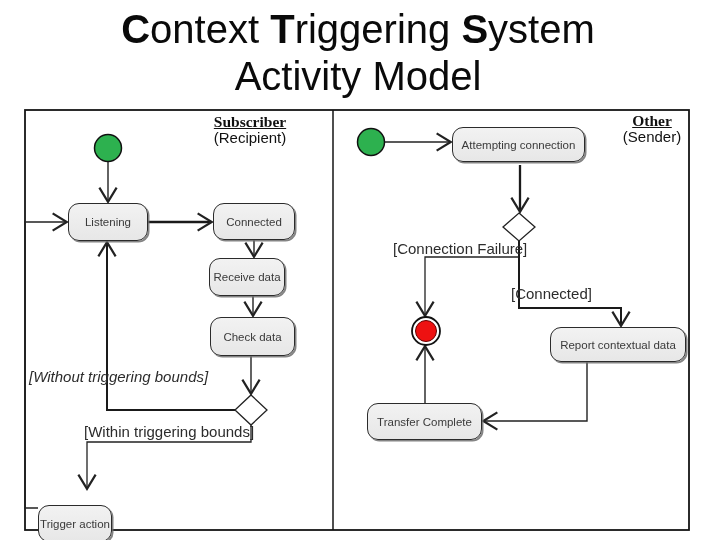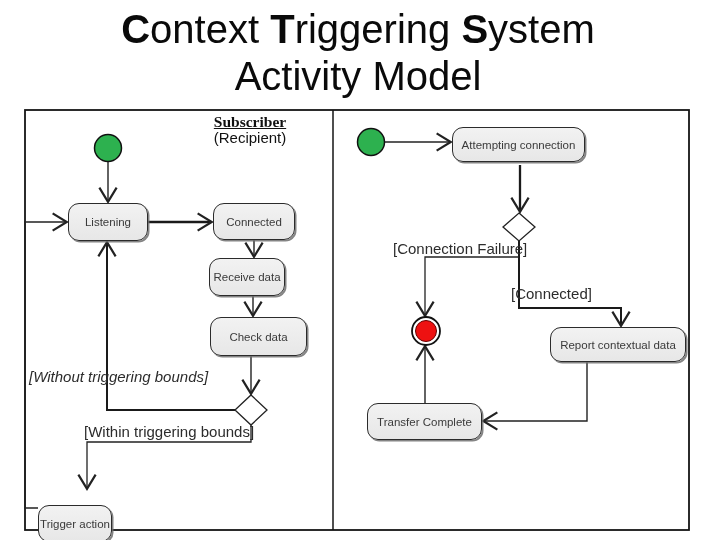--- a/index.html
+++ b/index.html
@@ -63,31 +63,35 @@
     <polygon points="519,213 535,227 519,241 503,227" fill="#ffffff" stroke="#222" stroke-width="1.3"></polygon>
     <circle cx="371" cy="142" r="13.5" stroke="#111" stroke-width="1.5" fill="#2db14f"></circle>
     <circle cx="426" cy="331" r="14" fill="#ffffff" stroke="#111" stroke-width="1.8"></circle>
     <circle cx="426" cy="331" r="10.5" stroke="#600" stroke-width="1" fill="#ee1111"></circle>
   </svg>
 
   <div class="lanehead" style="left:189px;top:113px;width:122px;">
     <div class="nm">Subscriber</div>
     <div class="sub">(Recipient)</div>
   </div>
+  <div class="lanehead" style="left:608px;top:112px;width:88px;">
+    <div class="nm">Other</div>
+    <div class="sub">(Sender)</div>
+  </div>
 
   <div class="abox" style="left:68px;top:203px;width:80px;height:38px;">
       <span>Listening</span>
     </div>
   <div class="abox" style="left:213px;top:203px;width:82px;height:37px;">
       <span>Connected</span>
     </div>
   <div class="abox" style="left:209px;top:258px;width:76px;height:38px;">
       <span>Receive data</span>
     </div>
-  <div class="abox" style="left:210px;top:317px;width:97px;height:39px;">
+  <div class="abox" style="left:210px;top:317px;width:85px;height:39px;">
       <span>Check data</span>
     </div>
   <div class="abox" style="left:38px;top:505px;width:74px;height:37px;">
       <span>Trigger action</span>
     </div>
 
   <div class="abox" style="left:452px;top:127px;width:133px;height:35px;">
       <span>Attempting connection</span>
     </div>
   <div class="abox" style="left:550px;top:327px;width:136px;height:35px;">

